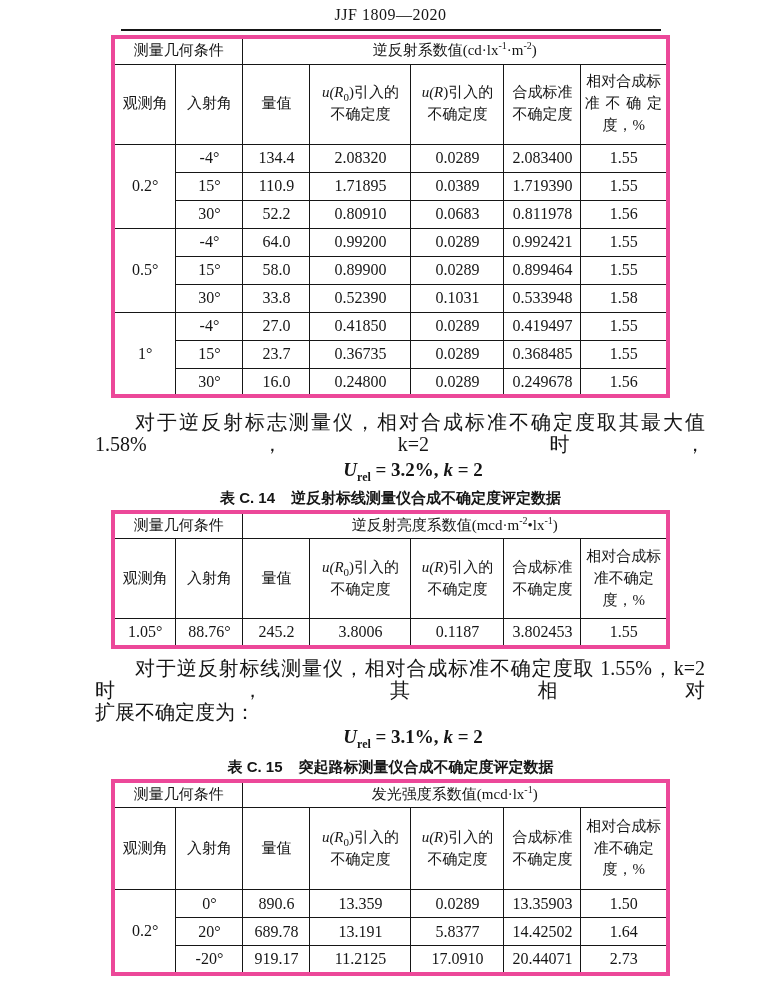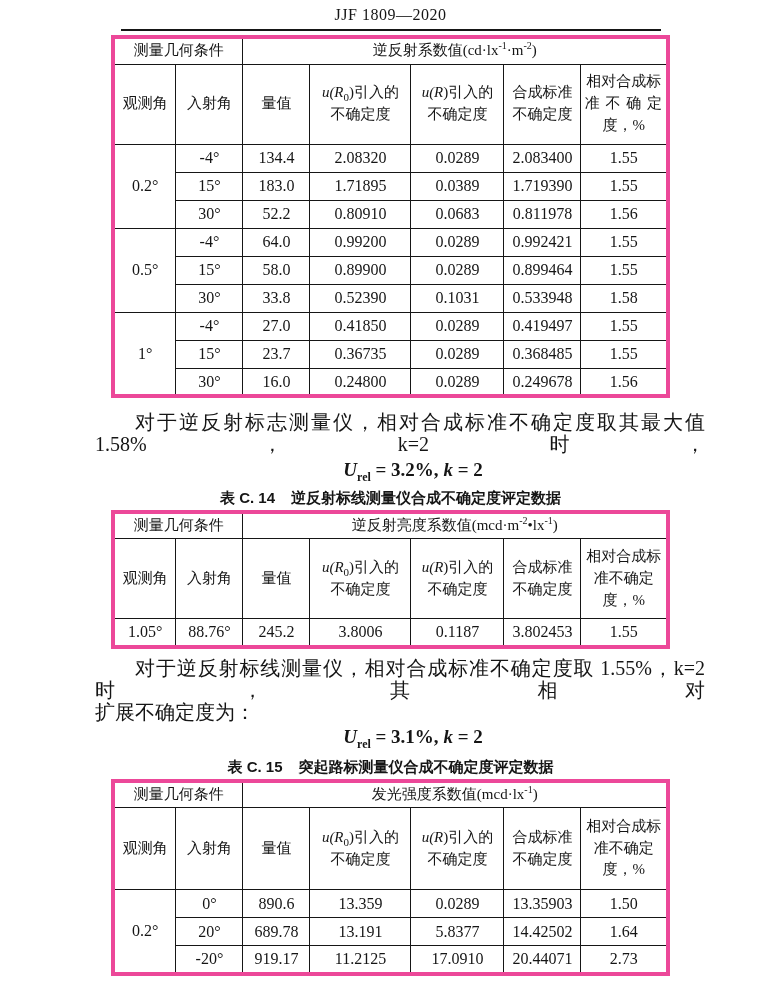--- a/index.html
+++ b/index.html
@@ -140,21 +140,21 @@
       <td rowspan="3" class="obs">0.2°</td>
       <td>-4°</td>
       <td>134.4</td>
       <td>2.08320</td>
       <td>0.0289</td>
       <td>2.083400</td>
       <td>1.55</td>
     </tr>
     <tr class="d">
       <td>15°</td>
-      <td>183.0</td>
+      <td>110.9</td>
       <td>1.71895</td>
       <td>0.0389</td>
       <td>1.719390</td>
       <td>1.55</td>
     </tr>
     <tr class="d">
       <td>30°</td>
       <td>52.2</td>
       <td>0.80910</td>
       <td>0.0683</td>

